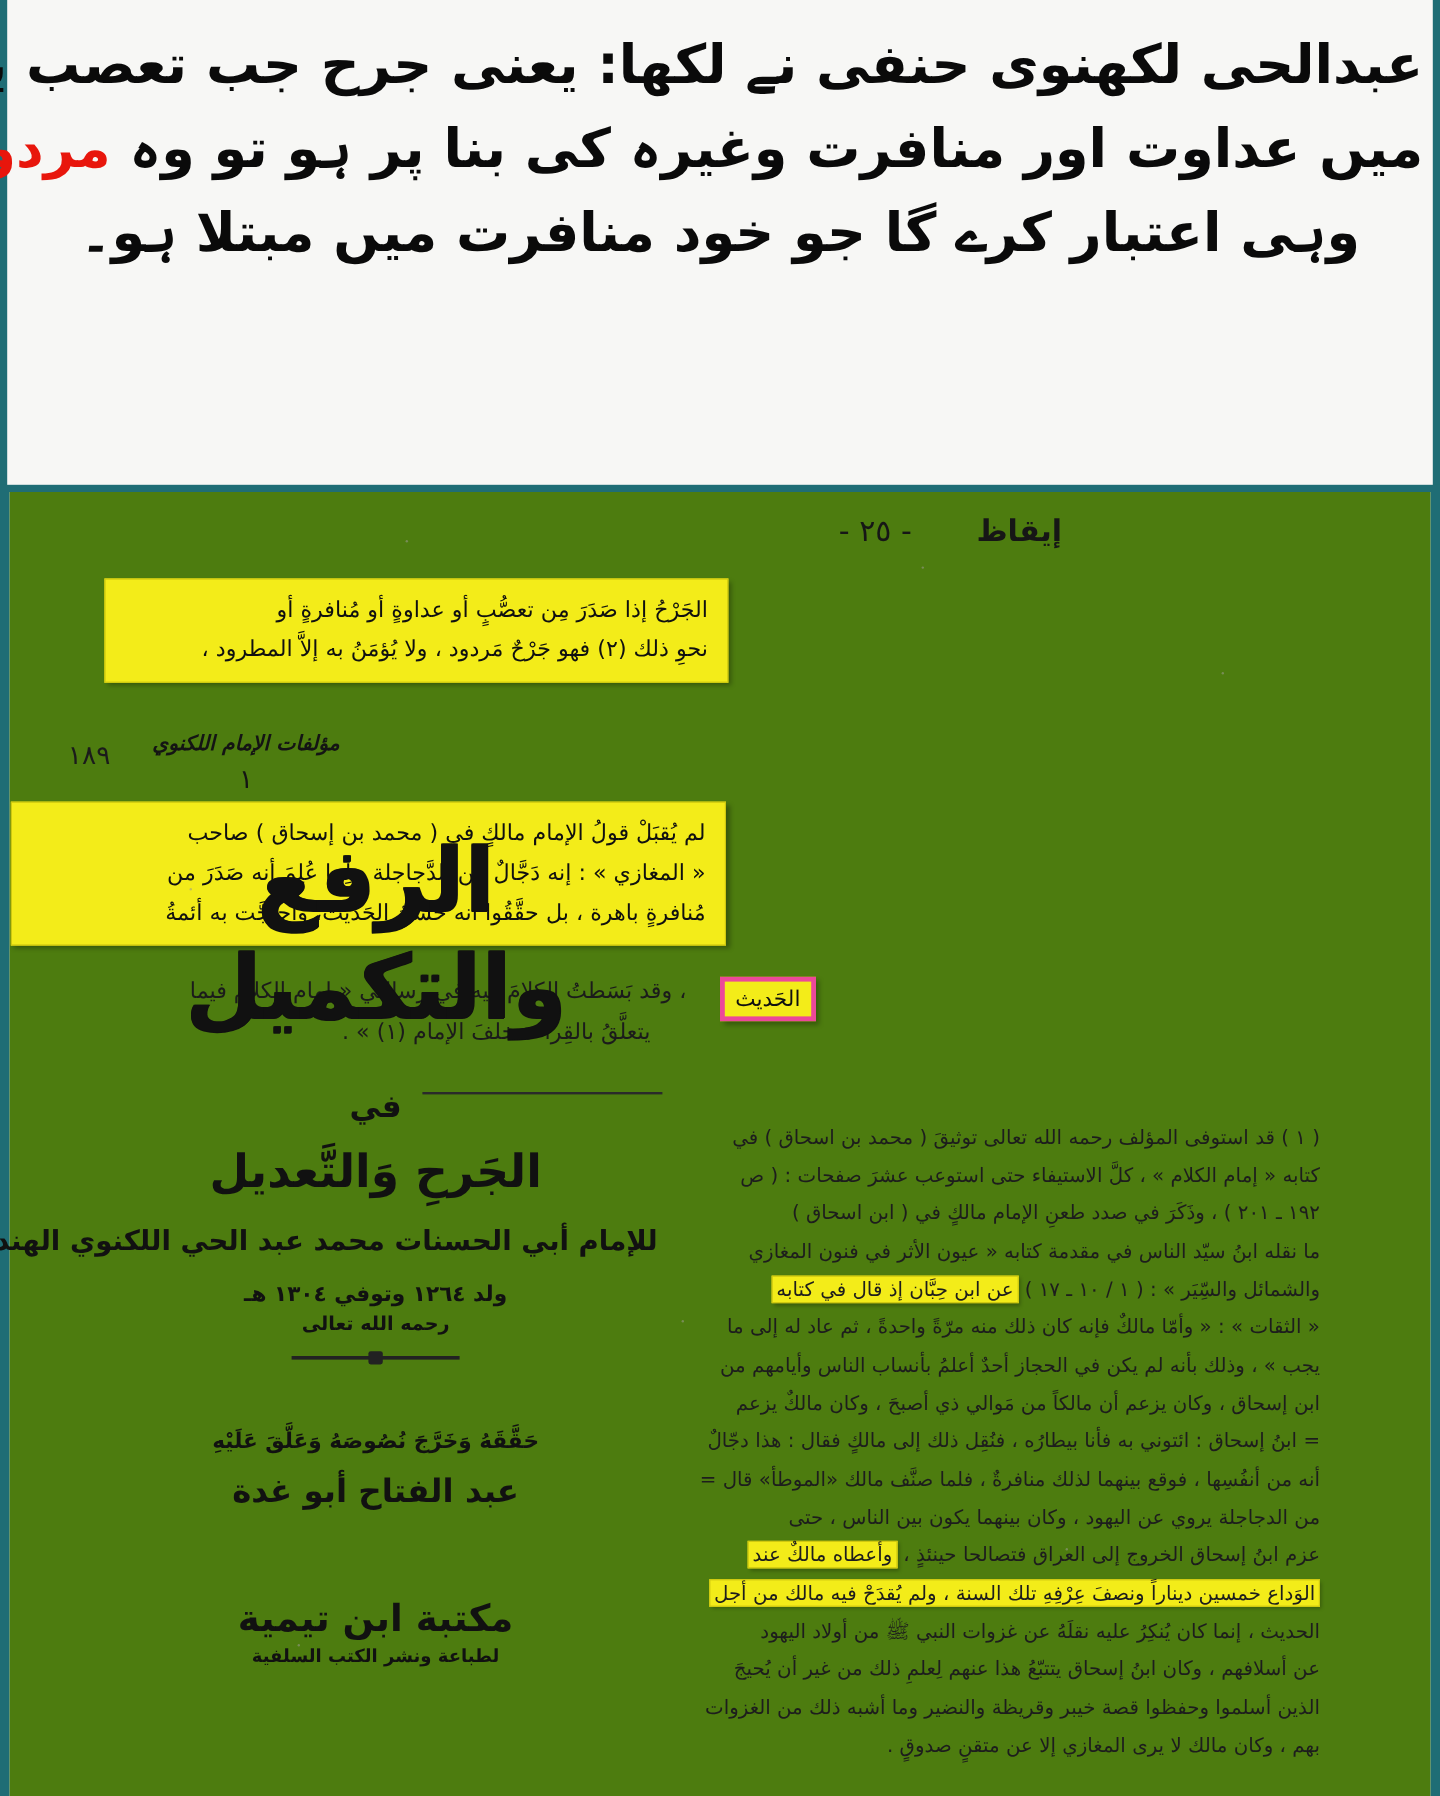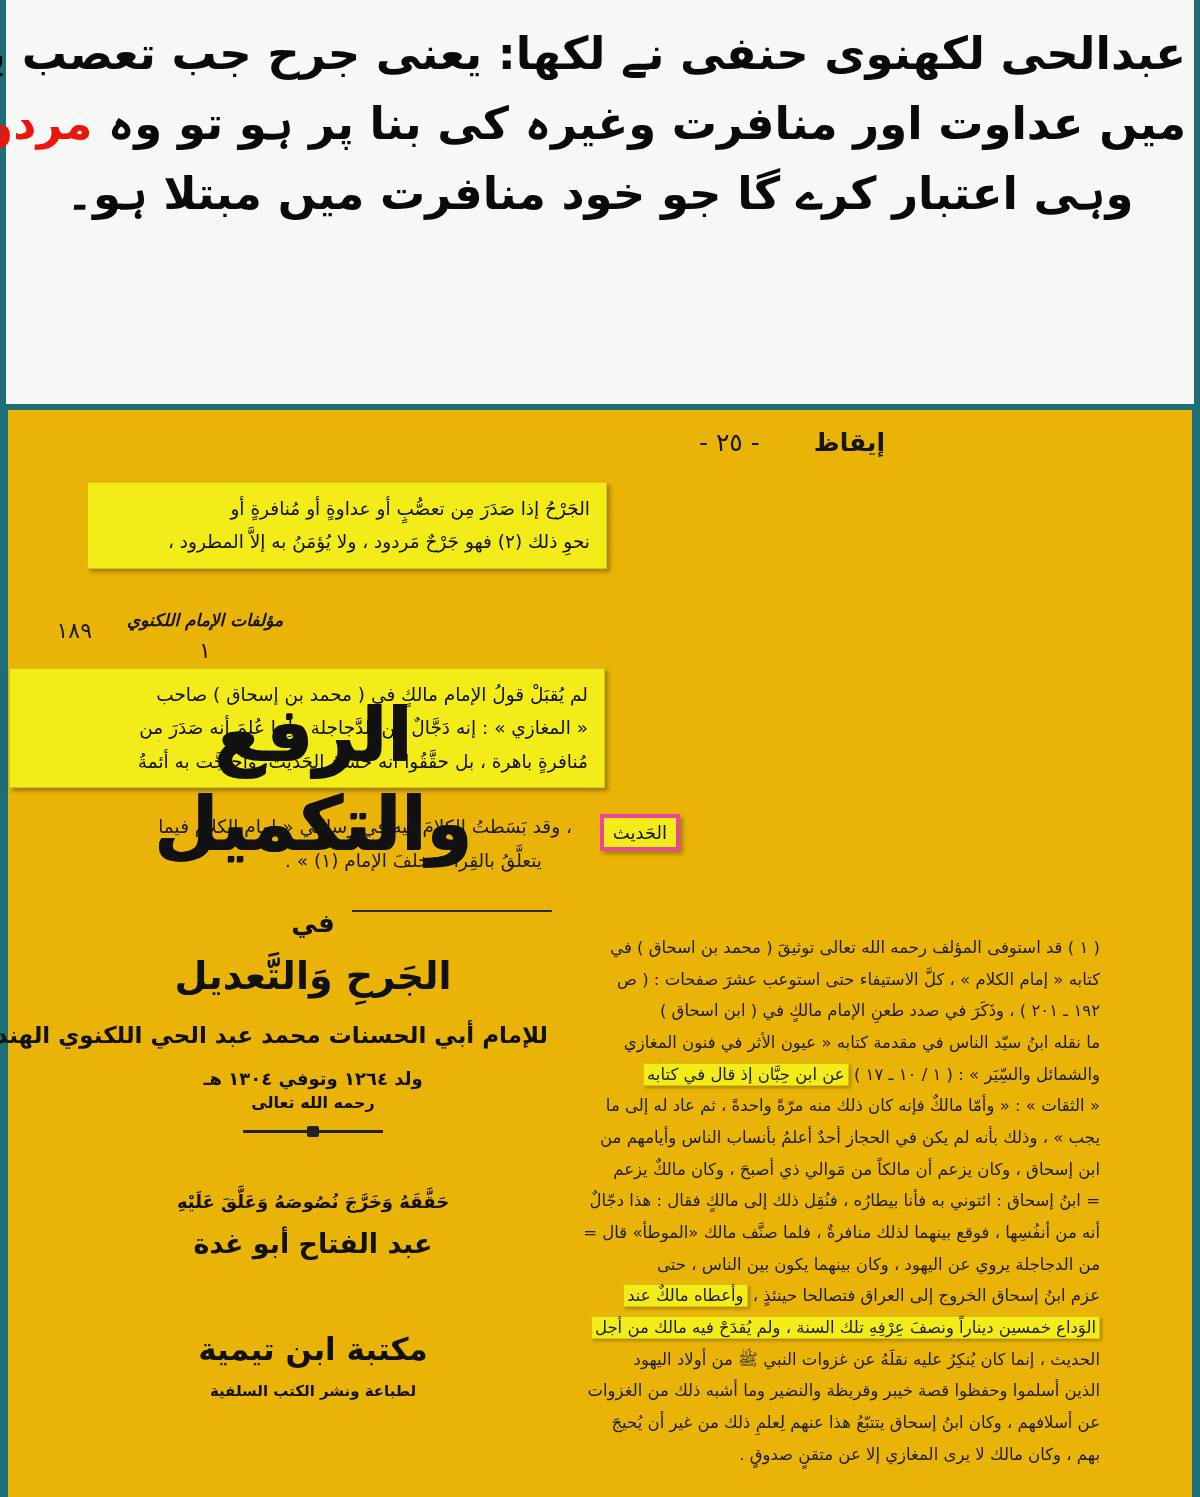--- a/index.html
+++ b/index.html
@@ -74,21 +74,21 @@
     position: absolute; left: 0; top: 0; bottom: 0;
     width: 8px; background: #1f6d75;
   }
   .scan-page .edge-right {
     position: absolute; right: 0; top: 0; bottom: 0;
     width: 8px; background: #1f6d75;
   }
   .scan-inner {
     position: absolute;
     left: 8px; right: 8px; top: 0; bottom: 0;
-    background: #eab308;
+    background: #4d7c0f;
     direction: rtl;
   }
 
   
   .running-head {
     position: absolute;
     right: 190px; top: 18px;
     width: 420px;
     text-align: center;
     font-size: 25px;
@@ -276,21 +276,21 @@
     margin-top: 16px;
     font-weight: 700;
   }
   .tp-publisher {
     font-size: 31px;
     margin-top: 72px;
     font-weight: 700;
   }
   .tp-publisher-sub {
     font-size: 15px;
-    margin-top: 15px;
+    margin-top: 4px;
     font-weight: 600;
   }
 
   
   .speckle {
     position: absolute;
     width: 2px; height: 2px;
     background: #9a9a90;
     border-radius: 50%;
     opacity: .55;
@@ -355,22 +355,22 @@
       <span class="fn-l"><span>والشمائل والسِّيَر » : ( ١ / ١٠ ـ ١٧ )</span> <span class="mark-yellow">عن ابن حِبَّان إذ قال في كتابه</span></span>
       <span class="fn-l">« الثقات » : « وأمّا مالكٌ فإنه كان ذلك منه مرّةً واحدةً ، ثم عاد له إلى ما</span>
       <span class="fn-l">يجب » ، وذلك بأنه لم يكن في الحجاز أحدٌ أعلمُ بأنساب الناس وأيامهم من</span>
       <span class="fn-l">ابن إسحاق ، وكان يزعم أن مالكاً من مَوالي ذي أصبحَ ، وكان مالكٌ يزعم</span>
       <span class="fn-l">= ابنُ إسحاق : ائتوني به فأنا بيطارُه ، فنُقِل ذلك إلى مالكٍ فقال : هذا دجّالٌ</span>
       <span class="fn-l">أنه من أنفُسِها ، فوقع بينهما لذلك منافرةٌ ، فلما صنَّف مالك «الموطأ» قال =</span>
       <span class="fn-l">من الدجاجلة يروي عن اليهود ، وكان بينهما يكون بين الناس ، حتى</span>
       <span class="fn-l"><span>عزم ابنُ إسحاق الخروج إلى العراق فتصالحا حينئذٍ ،</span> <span class="mark-yellow">وأعطاه مالكٌ عند</span></span>
       <span class="fn-l"><span class="mark-yellow">الوَداع خمسين ديناراً ونصفَ عِرْفِهِ تلك السنة ، ولم يُقدَحْ فيه مالك من أجل</span></span>
       <span class="fn-l">الحديث ، إنما كان يُنكِرُ عليه نقلَهُ عن غزوات النبي ﷺ من أولاد اليهود</span>
+      <span class="fn-l">عن أسلافهم ، وكان ابنُ إسحاق يتتبّعُ هذا عنهم لِعلمِ ذلك من غير أن يُحيجَ</span>
       <span class="fn-l">الذين أسلموا وحفظوا قصة خيبر وقريظة والنضير وما أشبه ذلك من الغزوات</span>
-      <span class="fn-l">عن أسلافهم ، وكان ابنُ إسحاق يتتبّعُ هذا عنهم لِعلمِ ذلك من غير أن يُحيجَ</span>
       <span class="fn-l">بهم ، وكان مالك لا يرى المغازي إلا عن متقنٍ صدوقٍ .</span>
     </div>
 
     <div class="titlepage">
       <div class="tp-calligraphy">الرفع والتكميل</div>
       <div class="tp-fi">في</div>
       <div class="tp-subject">الجَرحِ وَالتَّعديل</div>
       <div class="tp-author">للإمام أبي الحسنات محمد عبد الحي اللكنوي الهندي</div>
       <div class="tp-dates">ولد ١٢٦٤ وتوفي ١٣٠٤ هـ</div>
       <div class="tp-dua">رحمه الله تعالى</div>

